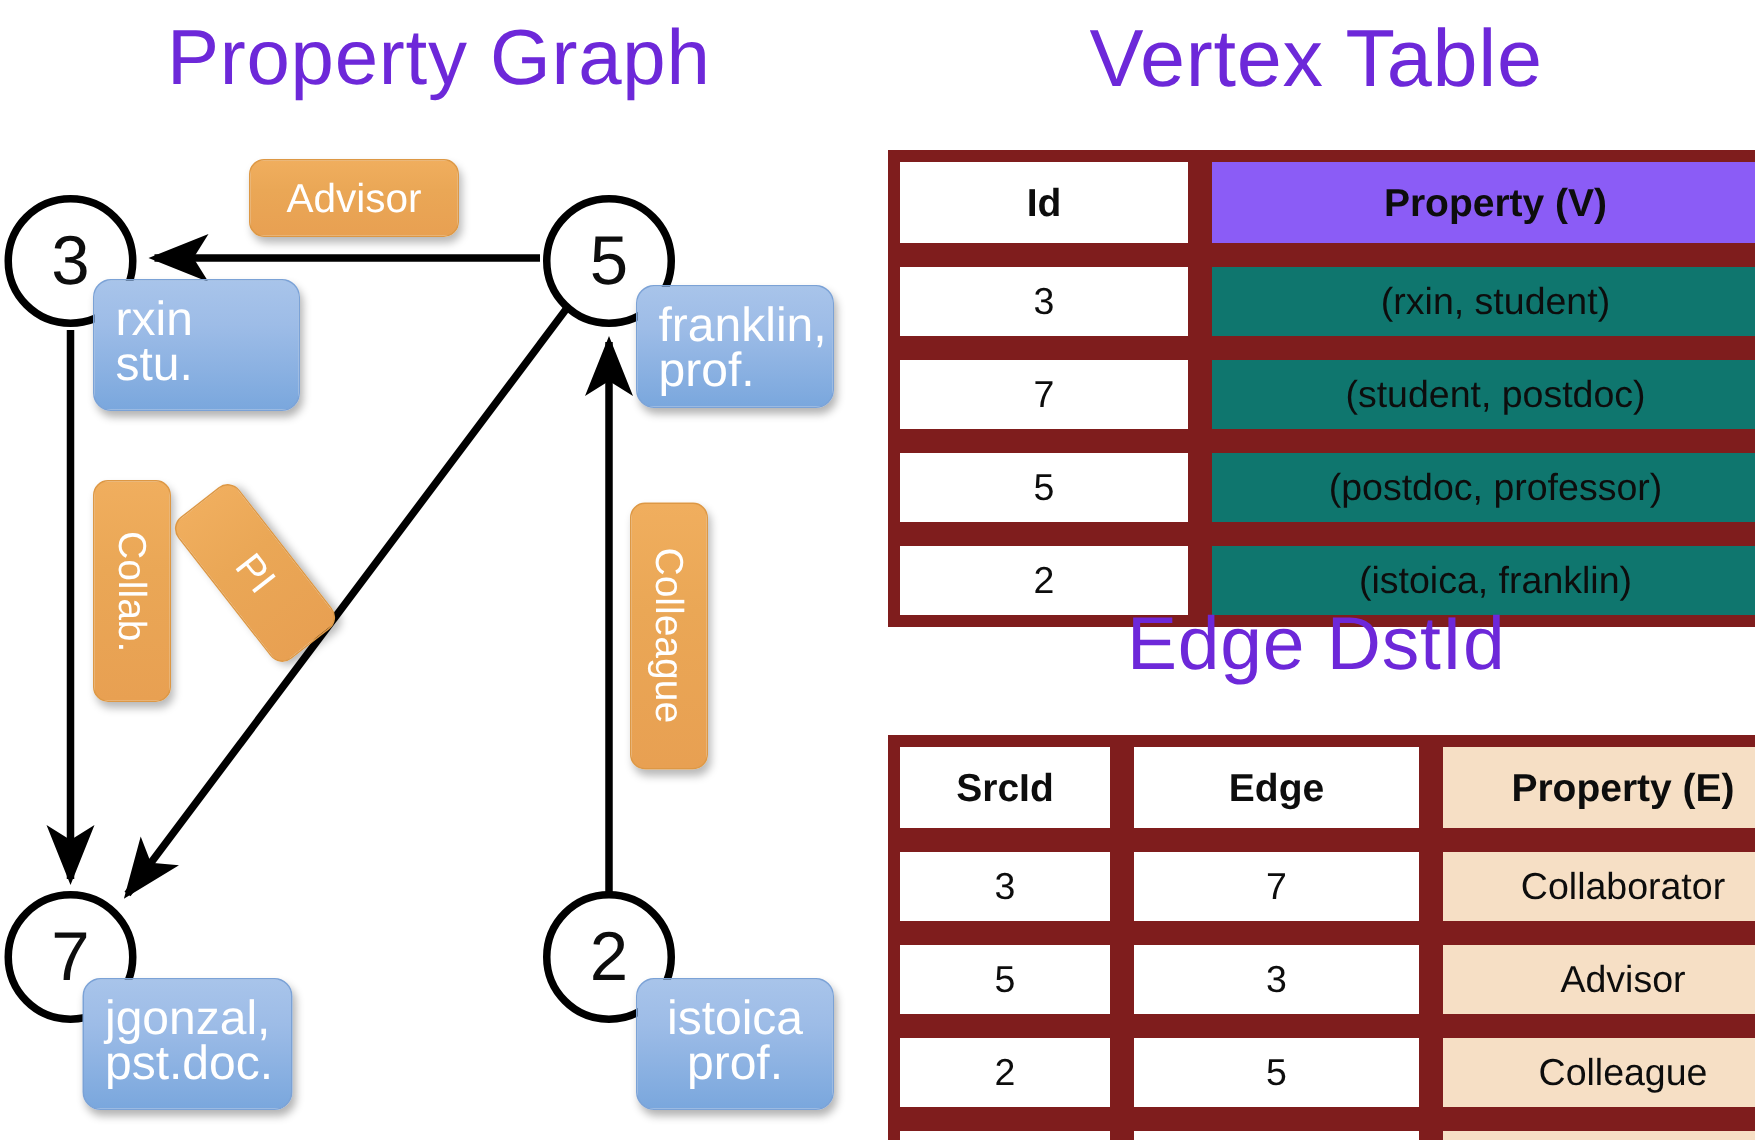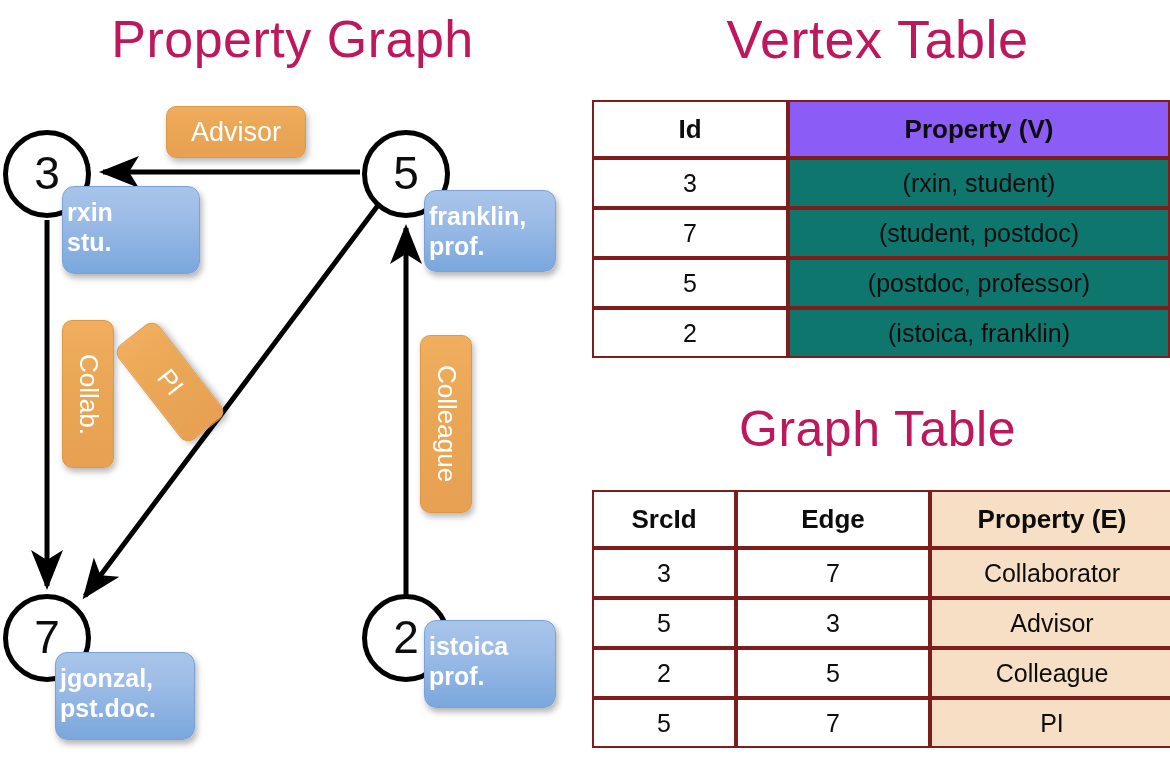--- a/index.html
+++ b/index.html
@@ -14,21 +14,21 @@
     overflow: hidden;
     font-family: "Liberation Sans", sans-serif;
     color: #000;
   }
 
   
   .title {
     position: absolute;
     font-family: "Liberation Sans", sans-serif;
     font-weight: 300;
-    color: #be185d;
+    color: #6d28d9;
     white-space: nowrap;
     letter-spacing: 0.5px;
   }
   #title-property-graph {
     left: 0; top: 8px;
     width: 585px;
     text-align: center;
     font-size: 52px;
     line-height: 62px;
   }
@@ -87,32 +87,32 @@
   #node-2 { left: 362px; top: 594px; }
 
   
   .prop-box {
     position: absolute;
     border-radius: 12px;
     background: linear-gradient(to bottom, #a8c4ea 0%, #9dbce7 35%, #7aa7dd 100%);
     border: 1px solid #7ba2d6;
     box-shadow: 2px 4px 6px rgba(0,0,0,0.30);
     color: #ffffff;
-    font-size: 25px;
+    font-size: 32px;
     line-height: 30px;
-    font-weight: 700;
-    padding: 10px 4px;
+    font-weight: 400;
+    padding: 10px 14px;
     box-sizing: border-box;
     z-index: 8;
     font-family: "Liberation Sans", sans-serif;
   }
   #prop-3 { left: 62px;  top: 186px; width: 138px; height: 88px; }
   #prop-5 { left: 424px; top: 190px; width: 132px; height: 82px; }
   #prop-7 { left: 55px;  top: 652px; width: 140px; height: 88px; }
-  #prop-2 { left: 424px; top: 620px; width: 132px; height: 88px; }
+  #prop-2 { left: 424px; top: 652px; width: 132px; height: 88px; text-align: center; }
 
   
   .edge-label {
     position: absolute;
     border-radius: 10px;
     background: linear-gradient(to bottom, #f0ae5e 0%, #eaa756 40%, #e8a052 100%);
     border: 1px solid #dd9845;
     box-shadow: 2px 4px 6px rgba(0,0,0,0.28);
     color: #ffffff;
     font-weight: 300;
@@ -162,21 +162,21 @@
 
   
   .data-table {
     position: absolute;
     border-collapse: separate;
     border-spacing: 0;
     table-layout: fixed;
     font-family: "Liberation Sans", sans-serif;
   }
   .data-table td, .data-table th {
-    border: 2px solid #7f1d1d;
+    border: 8px solid #7f1d1d;
     text-align: center;
     font-weight: 300;
     color: #0d0d0d;
     background: #ffffff;
     padding: 0;
     font-size: 25px;
     height: 46px;
     vertical-align: middle;
   }
   .data-table th {
@@ -291,21 +291,21 @@
       <td class="col-id">5</td>
       <td class="col-prop">(postdoc, professor)</td>
     </tr>
     <tr>
       <td class="col-id">2</td>
       <td class="col-prop">(istoica, franklin)</td>
     </tr>
   </tbody>
 </table>
 
-<div id="title-edge-table" class="title">Graph Table</div>
+<div id="title-edge-table" class="title">Edge DstId</div>
 
 <table id="edge-table" class="data-table">
   <thead>
     <tr>
       <th class="col-src">SrcId</th>
       <th class="col-dst">Edge</th>
       <th class="col-prop">Property (E)</th>
     </tr>
   </thead>
   <tbody>

